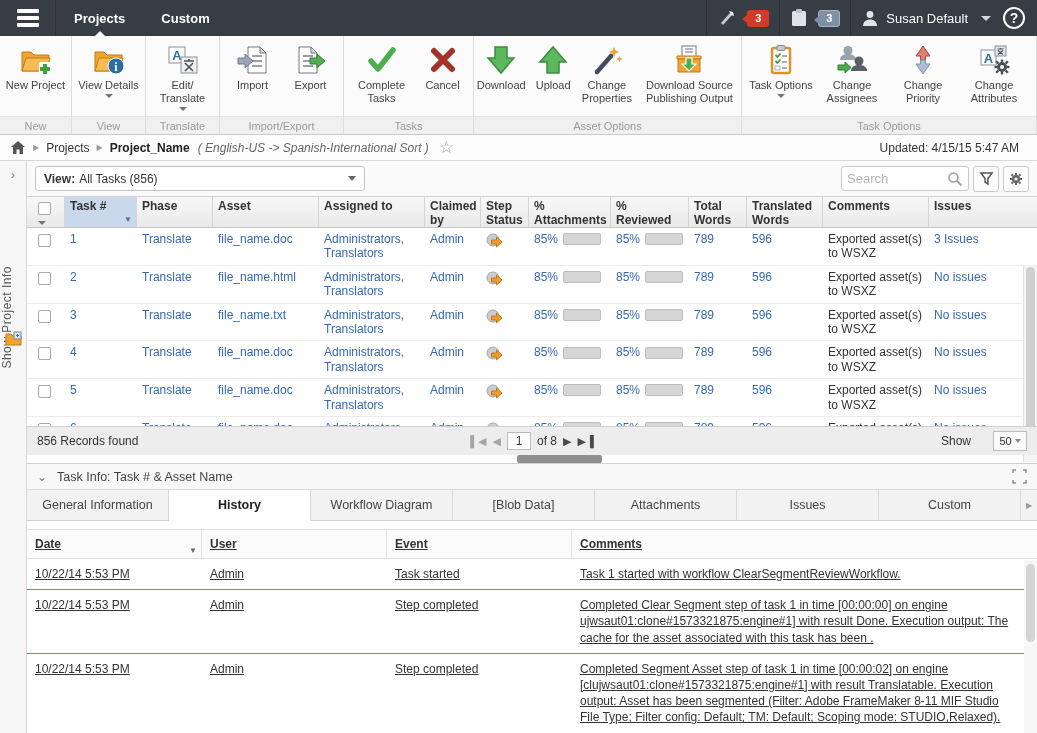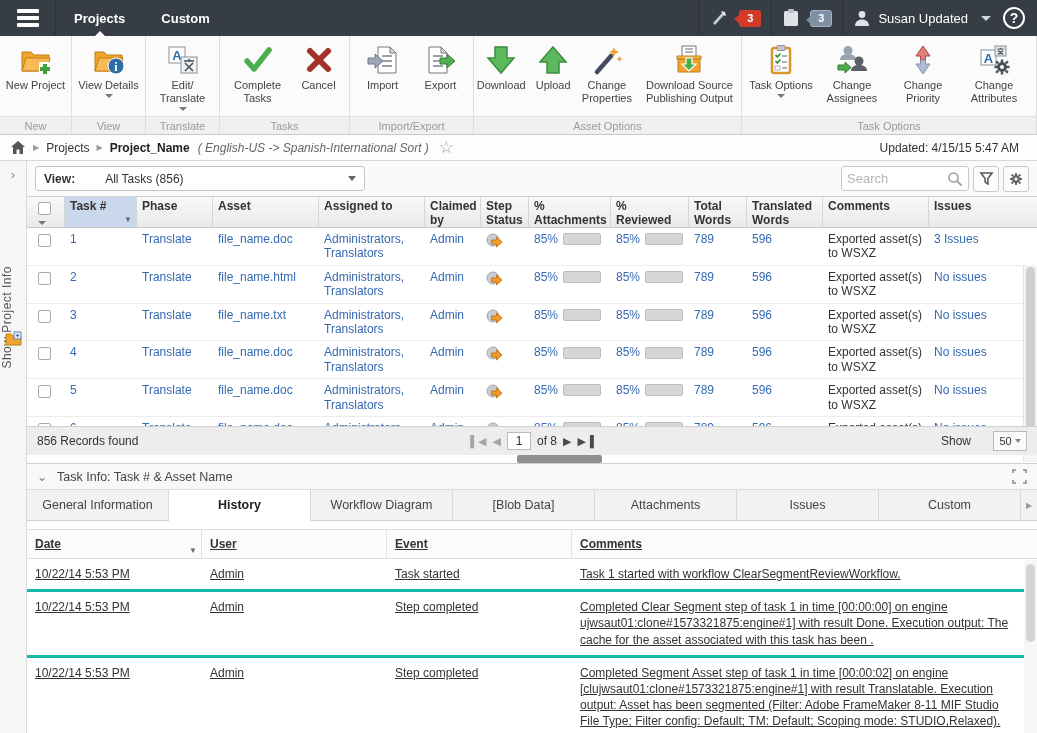--- a/index.html
+++ b/index.html
@@ -48,21 +48,21 @@
   
   .side-strip { position:absolute; left:0; top:160px; width:27px; height:573px; background:#f6f6f6; border-right:1px solid #d8d8d8; border-top:1px solid #d8d8d8; }
   .side-chevron { color:#888; font-size:13px; text-align:center; padding-top:6px; cursor:pointer; }
   .side-label { position:absolute; top:105px; left:0; width:27px; text-align:center; writing-mode:vertical-rl; transform:rotate(180deg); color:#555; font-size:12px; letter-spacing:.5px; cursor:pointer; }
   .side-folder { position:absolute; top:170px; left:5px; cursor:pointer; }
 
   
   .content { position:absolute; left:27px; top:160px; width:1010px; height:573px; }
 
   .viewbar { position:absolute; left:0; top:0; width:1010px; height:36px; background:#fafafa; border-top:1px solid #d8d8d8; display:flex; align-items:center; padding:0 8px; }
-  .view-select { width:330px; height:25px; border:1px solid #c4c4c4; border-radius:3px; background:#fff; display:flex; align-items:center; padding:0 8px; cursor:pointer;gap:26px; }
+  .view-select { width:330px; height:25px; border:1px solid #c4c4c4; border-radius:3px; background:#fff; display:flex; align-items:center; padding:0 8px; cursor:pointer; }
   .view-select .vprefix { font-weight:bold; margin-right:4px; }
   .view-select .vcaret { margin-left:auto; border-left:4px solid transparent; border-right:4px solid transparent; border-top:5px solid #666; }
   .searchwrap { margin-left:auto; display:flex; align-items:center; gap:4px; }
   .searchbox { width:128px; height:25px; border:1px solid #c9c9c9; border-radius:3px; background:#fff; display:flex; align-items:center; padding:0 5px; }
   .searchbox input { flex:1; border:none; outline:none; font-size:13px; color:#444; width:90px; font-family:"Liberation Sans",sans-serif; background:transparent; }
   .searchbox input::placeholder { color:#b5b5b5; }
   .sq-btn { width:26px; height:26px; border:1px solid #c9c9c9; border-radius:3px; background:#fcfcfc; display:flex; align-items:center; justify-content:center; cursor:pointer; }
 
   
   .grid { position:absolute; left:0; top:36px; width:1010px; }
@@ -105,21 +105,21 @@
   .tabs { position:absolute; left:0; top:330px; width:1010px; height:31px; background:#f2f2f2; border-bottom:1px solid #cfcfcf; display:flex;text-align:center; }
   .tab { flex:1; border-right:1px solid #d8d8d8; display:flex; align-items:center; justify-content:center; color:#444; cursor:pointer; font-size:12.5px; }
   .tab.active { background:#fff; font-weight:bold; color:#222; border-bottom:1px solid #fff; margin-bottom:-1px; }
   .tab-more { width:16px; display:flex; align-items:center; justify-content:center; color:#999; font-size:8px; cursor:pointer; }
 
   
   .hist { position:absolute; left:0; top:369px; width:1010px;text-decoration:underline; }
   .hist-head { display:flex; height:30px; background:#fbfbfb; border-top:1px solid #ddd; border-bottom:1px solid #ddd; font-weight:bold; color:#333; }
   .hh { padding:7px 8px; border-right:1px solid #e3e3e3; position:relative; cursor:pointer; }
   .h0 { width:175px; } .h1 { width:185px; } .h2 { width:185px; } .h3 { flex:1; border-right:none; }
-  .hist-row { display:flex; border-bottom:3px solid #14b8a6; color:#333; }
+  .hist-row { display:flex; border-bottom:1px solid #14b8a6; color:#333; }
   .hc { padding:7px 8px; line-height:1.35; }
   .hist-vscroll { position:absolute; right:0; top:31px; width:13px; height:173px; background:#f7f7f7; }
   .hist-vscroll .thumb { position:absolute; left:2px; top:4px; width:9px; height:78px; background:#d4d4d4; border-radius:5px; }
 </style>
 </head>
 <body>
 
 <div id="app">
 
   <div class="topbar">
@@ -145,21 +145,21 @@
             <rect x="2" y="3" width="14" height="15" rx="1.5" fill="#dfe3e8"></rect>
             <rect x="6" y="1" width="6" height="4" rx="1" fill="#b9c1ca"></rect>
           </svg>
         <span class="badge gray">3</span>
       </div>
       <div class="tb-group user-group">
         <svg width="18" height="18" viewBox="0 0 18 18">
             <circle cx="9" cy="5.5" r="3.4" fill="#dfe3e8"></circle>
             <path d="M2 17 c0-5 4-6.5 7-6.5 s7 1.5 7 6.5 z" fill="#dfe3e8"></path>
           </svg>
-        <span>Susan Updated</span>
+        <span>Susan Default</span>
         <span class="caret-down"></span>
       </div>
       <div class="help-btn">?</div>
     </div>
   </div>
 
   <div class="toolbar">
     <div class="tgroup" style="width:72px">
       <div class="tgroup-buttons">
         <div class="tbtn">
@@ -198,37 +198,20 @@
               <rect x="14" y="13" width="16" height="16" fill="#eef1f4" stroke="#8a9199"></rect>
               <path d="M17 17 h10 M22 15 v2 M18 19 l8 8 M26 19 l-8 8" stroke="#4a5158" stroke-width="1.6" fill="none"></path>
             </svg>
           <div class="lbl">Edit/
 Translate</div>
           <div class="dd"></div>
         </div>
       </div>
       <div class="tgroup-label">Translate</div>
     </div>
-    <div class="tgroup" style="width:130px">
-      <div class="tgroup-buttons">
-        <div class="tbtn">
-          <svg viewBox="0 0 32 32">
-              <path d="M5 17 L12 25 L27 6" fill="none" stroke="#4cae4c" stroke-width="5.5" stroke-linecap="round" stroke-linejoin="round"></path>
-            </svg>
-          <div class="lbl">Complete Tasks</div>
-        </div>
-        <div class="tbtn" style="width:52px">
-          <svg viewBox="0 0 32 32">
-              <path d="M7 7 L25 25 M25 7 L7 25" fill="none" stroke="#a33329" stroke-width="6" stroke-linecap="round"></path>
-            </svg>
-          <div class="lbl">Cancel</div>
-        </div>
-      </div>
-      <div class="tgroup-label">Tasks</div>
-    </div>
     <div class="tgroup" style="width:124px">
       <div class="tgroup-buttons">
         <div class="tbtn" style="width:56px">
           <svg viewBox="0 0 32 32">
               <path d="M11 3 h12 l6 6 v20 H11 z" fill="#fff" stroke="#777"></path>
               <path d="M23 3 l6 6 h-6 z" fill="#d7dbe0" stroke="#777"></path>
               <path d="M15 12 h10 M15 17 h10 M15 22 h10" stroke="#9aa0a8" stroke-width="2"></path>
               <path d="M1 14 h7 v-4 l8 7 -8 7 v-4 H1 z" fill="#9aa7b8" stroke="#6d7a8c"></path>
             </svg>
           <div class="lbl">Import</div>
@@ -237,20 +220,37 @@
           <svg viewBox="0 0 32 32">
               <path d="M4 3 h12 l6 6 v20 H4 z" fill="#fff" stroke="#777"></path>
               <path d="M16 3 l6 6 h-6 z" fill="#d7dbe0" stroke="#777"></path>
               <path d="M8 12 h10 M8 17 h10 M8 22 h10" stroke="#9aa0a8" stroke-width="2"></path>
               <path d="M15 14 h7 v-4 l8 7 -8 7 v-4 h-7 z" fill="#52ae52" stroke="#357a35"></path>
             </svg>
           <div class="lbl">Export</div>
         </div>
       </div>
       <div class="tgroup-label">Import/Export</div>
+    </div>
+    <div class="tgroup" style="width:130px">
+      <div class="tgroup-buttons">
+        <div class="tbtn">
+          <svg viewBox="0 0 32 32">
+              <path d="M5 17 L12 25 L27 6" fill="none" stroke="#4cae4c" stroke-width="5.5" stroke-linecap="round" stroke-linejoin="round"></path>
+            </svg>
+          <div class="lbl">Complete Tasks</div>
+        </div>
+        <div class="tbtn" style="width:52px">
+          <svg viewBox="0 0 32 32">
+              <path d="M7 7 L25 25 M25 7 L7 25" fill="none" stroke="#a33329" stroke-width="6" stroke-linecap="round"></path>
+            </svg>
+          <div class="lbl">Cancel</div>
+        </div>
+      </div>
+      <div class="tgroup-label">Tasks</div>
     </div>
     <div class="tgroup" style="width:268px">
       <div class="tgroup-buttons">
         <div class="tbtn" style="width:62px">
           <svg viewBox="0 0 32 32">
               <path d="M10 3 h12 v11 h7 L16 29 L3 14 h7 z" fill="#5cb85c" stroke="#3c8c3c" stroke-width="1.5"></path>
             </svg>
           <div class="lbl">Download</div>
         </div>
         <div class="tbtn" style="width:52px">

